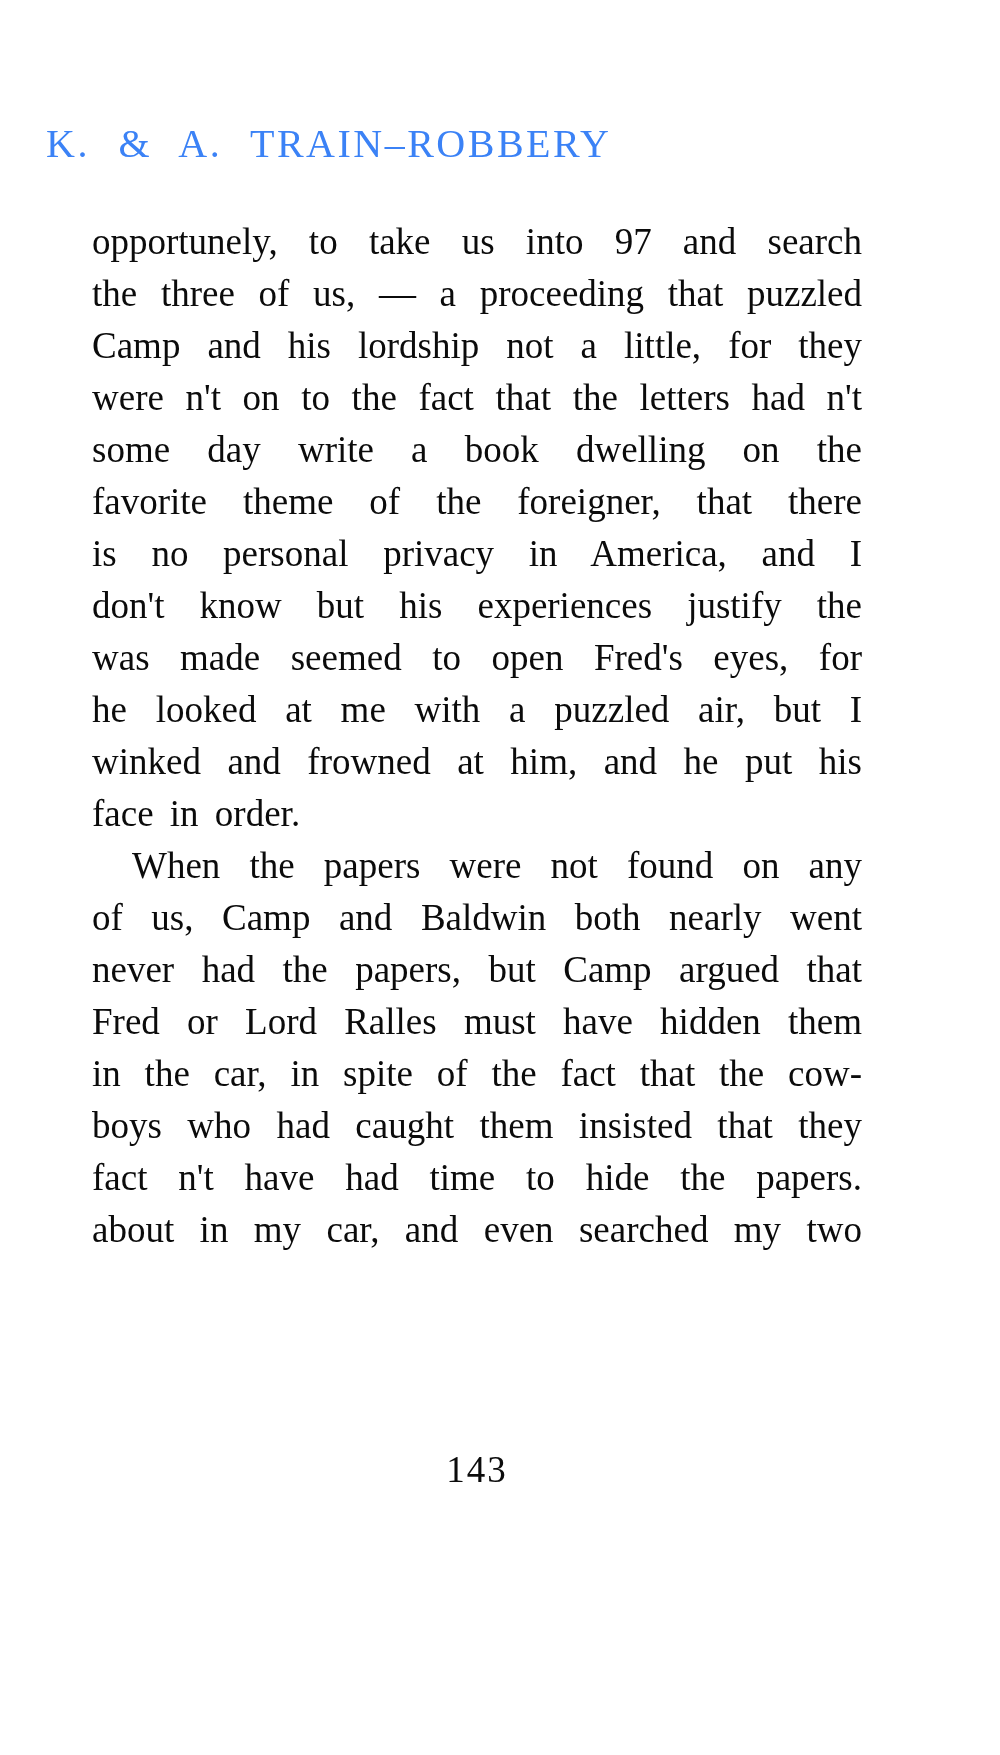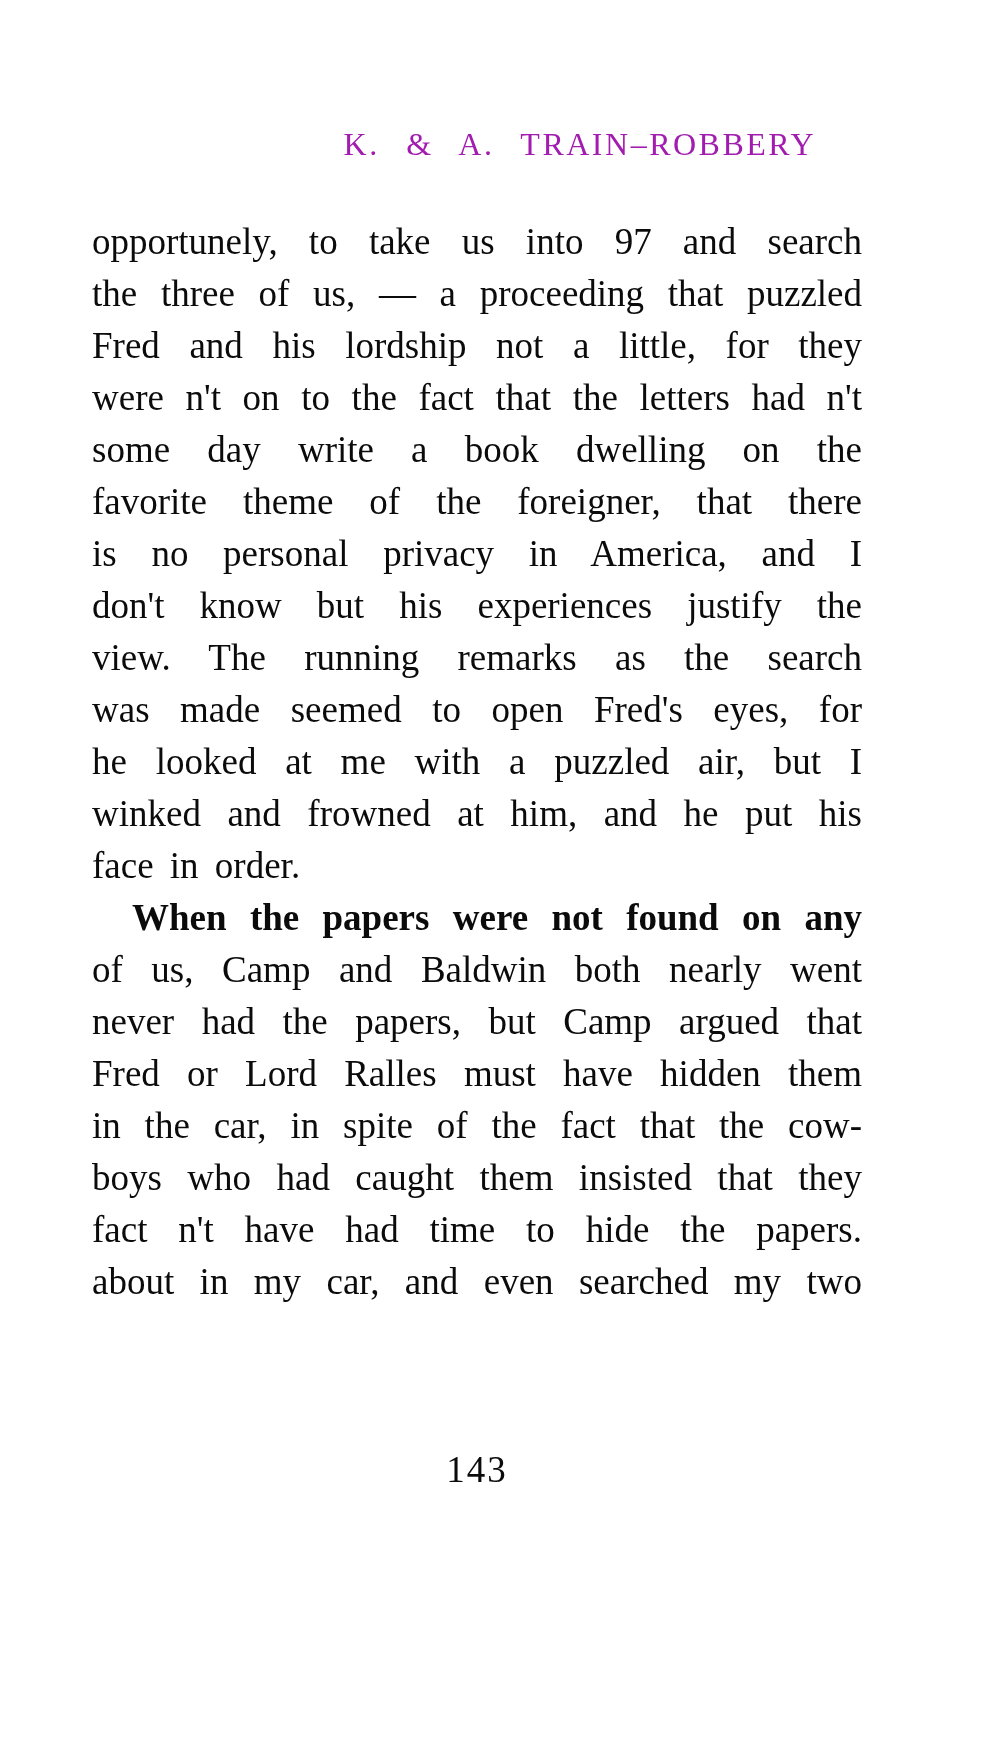--- a/index.html
+++ b/index.html
@@ -14,45 +14,44 @@
     background: #ffffff;
     overflow: hidden;
     font-family: "Liberation Serif", serif;
     color: #0b0b0b;
   }
   .running-head {
     position: absolute;
     top: 121px;
     left: 46px;
     width: 770px;
-    text-align: right;
-    font-size: 32px;
+    text-align: left;
+    font-size: 40px;
     line-height: 46px;
     letter-spacing: 2.5px;
     word-spacing: 16px;
     white-space: nowrap;
-    color: #a21caf;
+    color: #3b82f6;
   }
   .body-text {
     position: absolute;
     top: 216px;
     left: 92px;
     width: 770px;
   }
   .line {
     font-size: 37px;
     line-height: 52px;
     text-align: justify;
     text-align-last: justify;
     word-spacing: 2px;
     white-space: normal;
   }
   .line.indent {
     text-indent: 40px;
-    font-weight: bold;
   }
   .line.para-end {
     text-align-last: left;
     word-spacing: 7px;
   }
   .folio {
     position: absolute;
     top: 1449px;
     left: 92px;
     width: 770px;
@@ -65,27 +64,26 @@
 </head>
 <body>
 
 <div class="page">
 
   <div class="running-head">K. &amp; A. TRAIN–ROBBERY</div>
 
   <div class="body-text">
     <div class="line">opportunely, to take us into 97 and search</div>
     <div class="line">the three of us, — a proceeding that puzzled</div>
-    <div class="line">Fred and his lordship not a little, for they</div>
+    <div class="line">Camp and his lordship not a little, for they</div>
     <div class="line">were n't on to the fact that the letters had n't</div>
     <div class="line">some day write a book dwelling on the</div>
     <div class="line">favorite theme of the foreigner, that there</div>
     <div class="line">is no personal privacy in America, and I</div>
     <div class="line">don't know but his experiences justify the</div>
-    <div class="line">view.  The running remarks as the search</div>
     <div class="line">was made seemed to open Fred's eyes, for</div>
     <div class="line">he looked at me with a puzzled air, but I</div>
     <div class="line">winked and frowned at him, and he put his</div>
     <div class="line para-end">face in order.</div>
     <div class="line indent">When the papers were not found on any</div>
     <div class="line">of us, Camp and Baldwin both nearly went</div>
     <div class="line">never had the papers, but Camp argued that</div>
     <div class="line">Fred or Lord Ralles must have hidden them</div>
     <div class="line">in the car, in spite of the fact that the cow-</div>
     <div class="line">boys who had caught them insisted that they</div>

